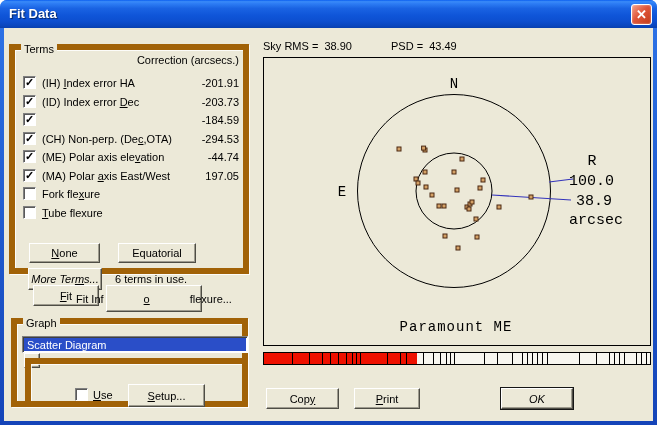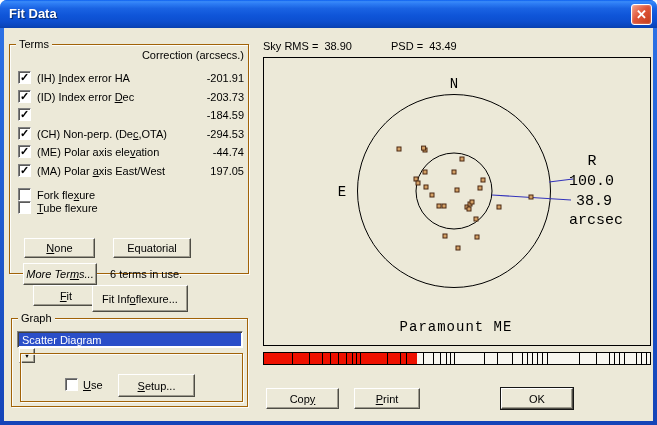--- a/index.html
+++ b/index.html
@@ -12,21 +12,21 @@
               border-radius:7px 7px 0 0;
               background:linear-gradient(180deg,#0b5ef0 0%,#3a8bf8 6%,#2e7ef5 12%,#1a63e3 30%,#0f55d8 55%,#0d4fd0 75%,#0a46be 92%,#0940ae 100%); }
   .title { position:absolute; left:9px; top:6px; color:#fff; font-weight:bold; font-size:13px;
            text-shadow:1px 1px 1px rgba(0,0,0,.55); }
   .close-btn { position:absolute; right:5px; top:4px; width:21px; height:21px; border-radius:3px;
                border:1px solid #fff; background:linear-gradient(135deg,#f5a088,#e0563a 45%,#c23a18);
                color:#fff; font-weight:bold; font-size:13px; line-height:19px; text-align:center;
                box-shadow:inset 0 0 2px rgba(255,255,255,.6); cursor:default; }
   .client { position:absolute; left:4px; top:28px; width:649px; height:393px; background:#ECE9D8; }
 
-  .group { position:absolute; border:1px solid #a16207;
+  .group { position:absolute; border:6px solid #a16207;
            box-shadow:inset 1px 1px 0 rgba(255,255,255,.85), 1px 1px 0 rgba(255,255,255,.85); }
   .group-label { position:absolute; top:-7px; left:6px; background:#ECE9D8; padding:0 3px; line-height:13px; }
 
   .btn { position:absolute; background:#ECE9D8; display:flex; align-items:center; justify-content:center;
          border:1px solid; border-color:#ffffff #4e4d45 #4e4d45 #ffffff;
          box-shadow:inset -1px -1px 0 #9e9b8e; font-size:11px; cursor:default; white-space:pre; }
   .btn.default { outline:1px solid #161616; }
 
   .checkbox { position:absolute; width:13px; height:13px; background:#fff;
               border:1px solid; border-color:#808080 #ffffff #ffffff #808080;
@@ -94,40 +94,40 @@
           <div class="term-row" style="top: 74px;">
             <span class="checkbox">✓</span>
             <span class="term-label">(ME) Polar axis ele<u>v</u>ation</span>
             <span class="term-value">-44.74</span>
           </div>
           <div class="term-row" style="top: 92.5px;">
             <span class="checkbox">✓</span>
             <span class="term-label">(MA) Polar <u>a</u>xis East/West</span>
             <span class="term-value">197.05</span>
           </div>
-          <div class="term-row" style="top: 117px;">
+          <div class="term-row" style="top: 111px;">
             <span class="checkbox"></span>
             <span class="term-label">Fork fle<u>x</u>ure</span>
             <span class="term-value"></span>
           </div>
           <div class="term-row" style="top: 129.5px;">
             <span class="checkbox"></span>
             <span class="term-label"><u>T</u>ube flexure</span>
             <span class="term-value"></span>
           </div>
         </div>
 
       <button class="btn" style="left:14px; top:193px; width:71px; height:20px;"><span></span><u>N</u><span>one</span></button>
       <button class="btn" style="left:103px; top:193px; width:78px; height:20px;"><span>Equatorial</span><u></u><span></span></button>
       <button class="btn" style="left:13px; top:218px; width:74px; height:22px;font-style:italic;"><span>More Ter</span><u>m</u><span>s...</span></button>
       <span style="position:absolute; left:100px; top:223px;">6 terms in use.</span>
     </div>
 
     <button class="btn" style="left:29px; top:257px; width:66px; height:21px;"><span></span><u>F</u><span>it</span></button>
-    <button class="btn" style="left:88px; top:257px; width:96px; height:27px;"><span>Fit Inf</span><u>o</u><span>flexure...</span></button>
+    <button class="btn" style="left:102px; top:257px; width:96px; height:27px;gap:40px;"><span>Fit Inf</span><u>o</u><span>flexure...</span></button>
 
     <div class="group" style="left:7px; top:290px; width:237px; height:89px;padding-left:15px;">
       <span class="group-label">Graph</span>
       <div class="combo" style="left:5px; top:12px; width:226px; height:17px;">
         <div class="combo-text">Scatter Diagram</div>
         <div class="combo-btn"><span>▼</span></div>
       </div>
       <div class="group" style="left:8px; top:34px; width:223px; height:49px;">
         <span class="checkbox" style="left:44px; top:24px;"></span>
         <span style="position:absolute; left:62px; top:25px;"><span></span><u>U</u><span>se</span></span>
@@ -217,15 +217,15 @@
         <div class="bar-tick" style="left: 90.7%;"></div>
         <div class="bar-tick" style="left: 92%;"></div>
         <div class="bar-tick" style="left: 93.28%;"></div>
         <div class="bar-tick" style="left: 96.38%;"></div>
         <div class="bar-tick" style="left: 97.67%;"></div>
         <div class="bar-tick" style="left: 98.97%;"></div>
       </div>
 
     <button class="btn" style="left:262px; top:360px; width:73px; height:21px;"><span>Cop</span><u>y</u><span></span></button>
     <button class="btn" style="left:350px; top:360px; width:66px; height:21px;"><span></span><u>P</u><span>rint</span></button>
-    <button class="btn default" style="left:497px; top:360px; width:72px; height:21px;"><span>OK</span><u></u><span></span></button>
+    <button class="btn default" style="left:497px; top:360px; width:72px; height:21px;font-style:italic;"><span>OK</span><u></u><span></span></button>
   </div>
 </div>
 
 </body></html>

